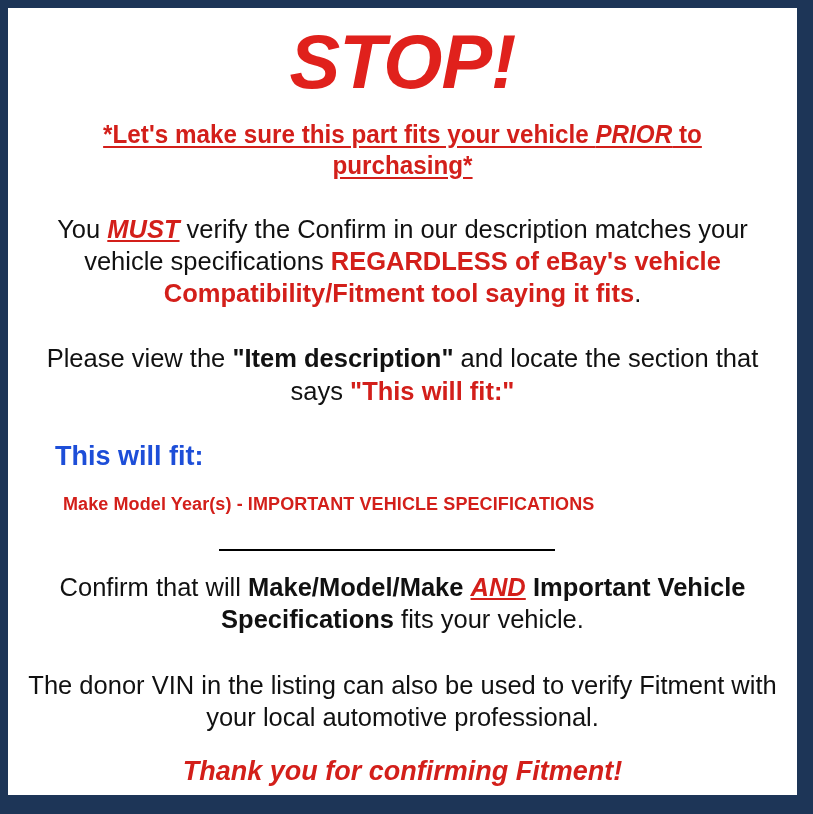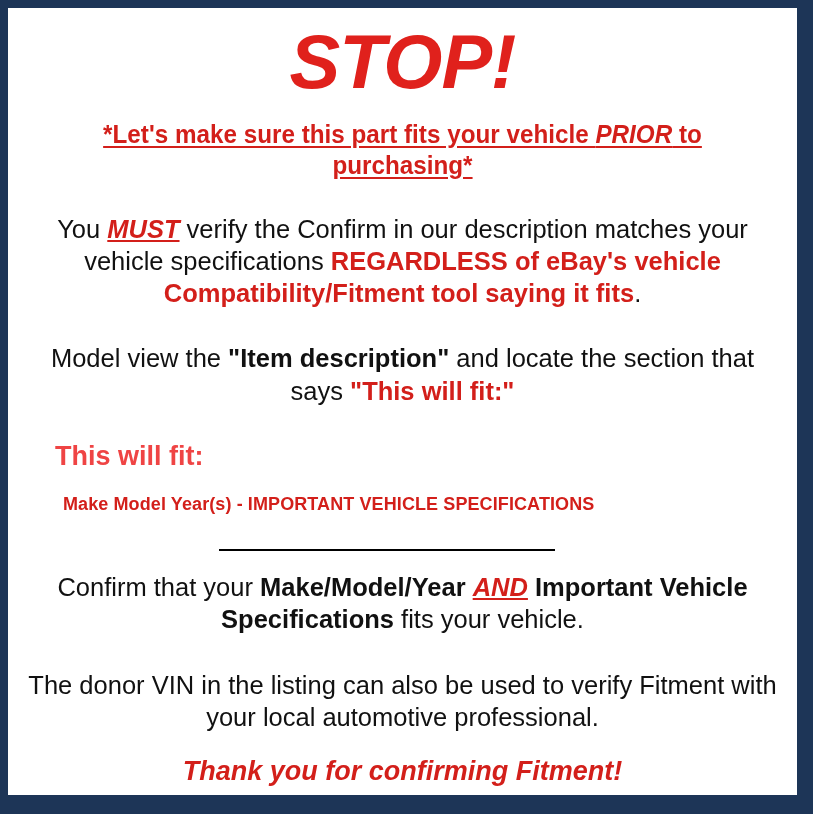--- a/index.html
+++ b/index.html
@@ -108,21 +108,21 @@
     margin: 0;
     color: #111111;
     font-size: 25px;
     font-style: italic;
     text-decoration: underline;
     text-underline-offset: 2px;
     line-height: 1.15;
   }
   .example-fitline {
     margin: 2px 0 0 0;
-    color: #ef4444;
+    color: #1d4ed8;
     font-size: 27px;
     font-weight: bold;
     line-height: 1.15;
   }
   .example-spec {
     margin: 22px 0 0 0;
     padding-left: 8px;
     color: #d31f1a;
     font-size: 18px;
     font-weight: bold;
@@ -168,31 +168,31 @@
 
 <div id="fitment-notice">
   <div id="notice-inner">
 
     <h1 class="stop-heading">STOP!</h1>
 
     <p class="tagline"><span>*Let's make sure this part fits your vehicle </span><span class="ital">PRIOR</span><span> to purchasing*</span></p>
 
     <p class="para para-verify"><span>You </span><span class="r-bold-ital-u">MUST</span><span> verify the Confirm in our description matches your vehicle specifications </span><span class="r-bold-u">REGARDLESS of eBay's vehicle Compatibility/Fitment tool saying it fits</span><span>.</span></p>
 
-    <p class="para para-view"><span>Model view the </span><span class="k-bold">"Item description"</span><span> and locate the section that says </span><span class="r-bold">"This will fit:"</span></p>
+    <p class="para para-view"><span>Please view the </span><span class="k-bold">"Item description"</span><span> and locate the section that says </span><span class="r-bold">"This will fit:"</span></p>
 
     <div class="example-block">
       <p class="example-fitline">This will fit:</p>
       <p class="example-spec">Make Model Year(s) - IMPORTANT VEHICLE SPECIFICATIONS</p>
     </div>
 
     <div class="divider-wrap">
       <div class="divider-rule"></div>
     </div>
 
-    <p class="para para-confirm"><span>Confirm that your </span><span class="k-bold">Make/Model/Year</span><span>&nbsp;</span><span class="r-bold-ital-u">AND</span><span>&nbsp;</span><span class="k-bold">Important Vehicle Specifications</span><span> fits your vehicle.</span></p>
+    <p class="para para-confirm"><span>Confirm that will </span><span class="k-bold">Make/Model/Make</span><span>&nbsp;</span><span class="r-bold-ital-u">AND</span><span>&nbsp;</span><span class="k-bold">Important Vehicle Specifications</span><span> fits your vehicle.</span></p>
 
     <p class="para para-vin">The donor VIN in the listing can also be used to verify Fitment with your local automotive professional.</p>
 
     <p class="thanks">Thank you for confirming Fitment!</p>
 
   </div>
 </div>
 
 </body></html>

